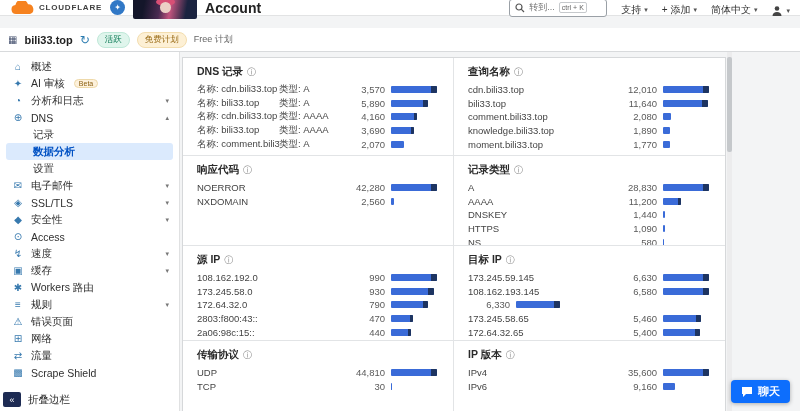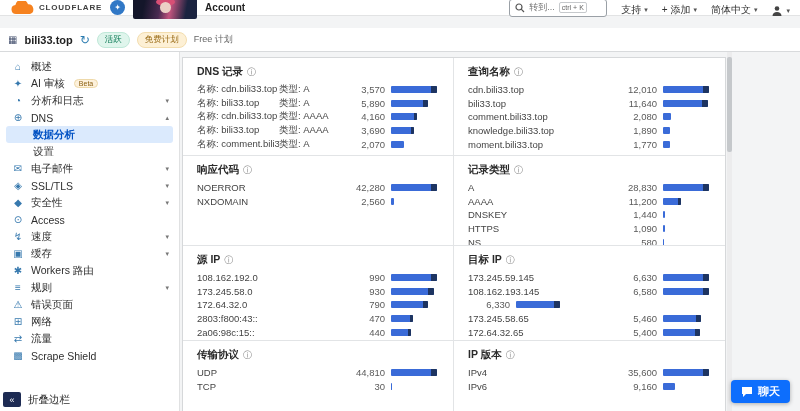--- a/index.html
+++ b/index.html
@@ -27,21 +27,21 @@
     background:linear-gradient(100deg,#14162a 18%,#4a2b52 42%,#c2547e 58%,#1b2340 82%);
   }
   .banner::after {
     content:""; position:absolute; left:27px; top:5px; width:11px; height:11px;
     border-radius:50%; background:#ecd0c6;
   }
   .banner::before {
     content:""; position:absolute; left:23px; top:1px; width:19px; height:8px;
     border-radius:50%; background:#d84f75;
   }
-  .account-label { font-size:10px; font-weight:bold; color:#222; white-space:nowrap;text-align:right; }
+  .account-label { font-size:14px; font-weight:bold; color:#222; white-space:nowrap;text-align:right; }
   .hdr-right { margin-left:auto; display:flex; align-items:flex-end; gap:14px; }
   .search {
     display:flex; align-items:center; gap:4px; border:1px solid #9aa0a6;
     border-radius:3px; height:18px; padding:0 5px; background:#fff; min-width:98px;
   }
   .search-ph { font-size:9px; color:#767676; }
   .kbd { font-size:7px; color:#666; border:1px solid #c6c9cc; border-radius:2px; padding:0 2px; line-height:9px; white-space:nowrap; }
   .hdr-item { font-size:10px; color:#333; display:flex; align-items:center; gap:3px; white-space:nowrap; cursor:pointer; }
   .caret { font-size:7px; color:#555; }
 
@@ -188,20 +188,21 @@
       <div class="sb-item">
         <span class="sb-icon">◔</span>
         <span class="sb-label">分析和日志</span>
         <span class="sb-chev">▾</span>
       </div>
       <div class="sb-item">
         <span class="sb-icon">⊕</span>
         <span class="sb-label">DNS</span>
         <span class="sb-chev">▴</span>
       </div>
+      <div class="sb-sub">记录</div>
       <div class="sb-sub active">数据分析</div>
       <div class="sb-sub">设置</div>
       <div class="sb-item">
         <span class="sb-icon">✉</span>
         <span class="sb-label">电子邮件</span>
         <span class="sb-chev">▾</span>
       </div>
       <div class="sb-item">
         <span class="sb-icon">◈</span>
         <span class="sb-label">SSL/TLS</span>

